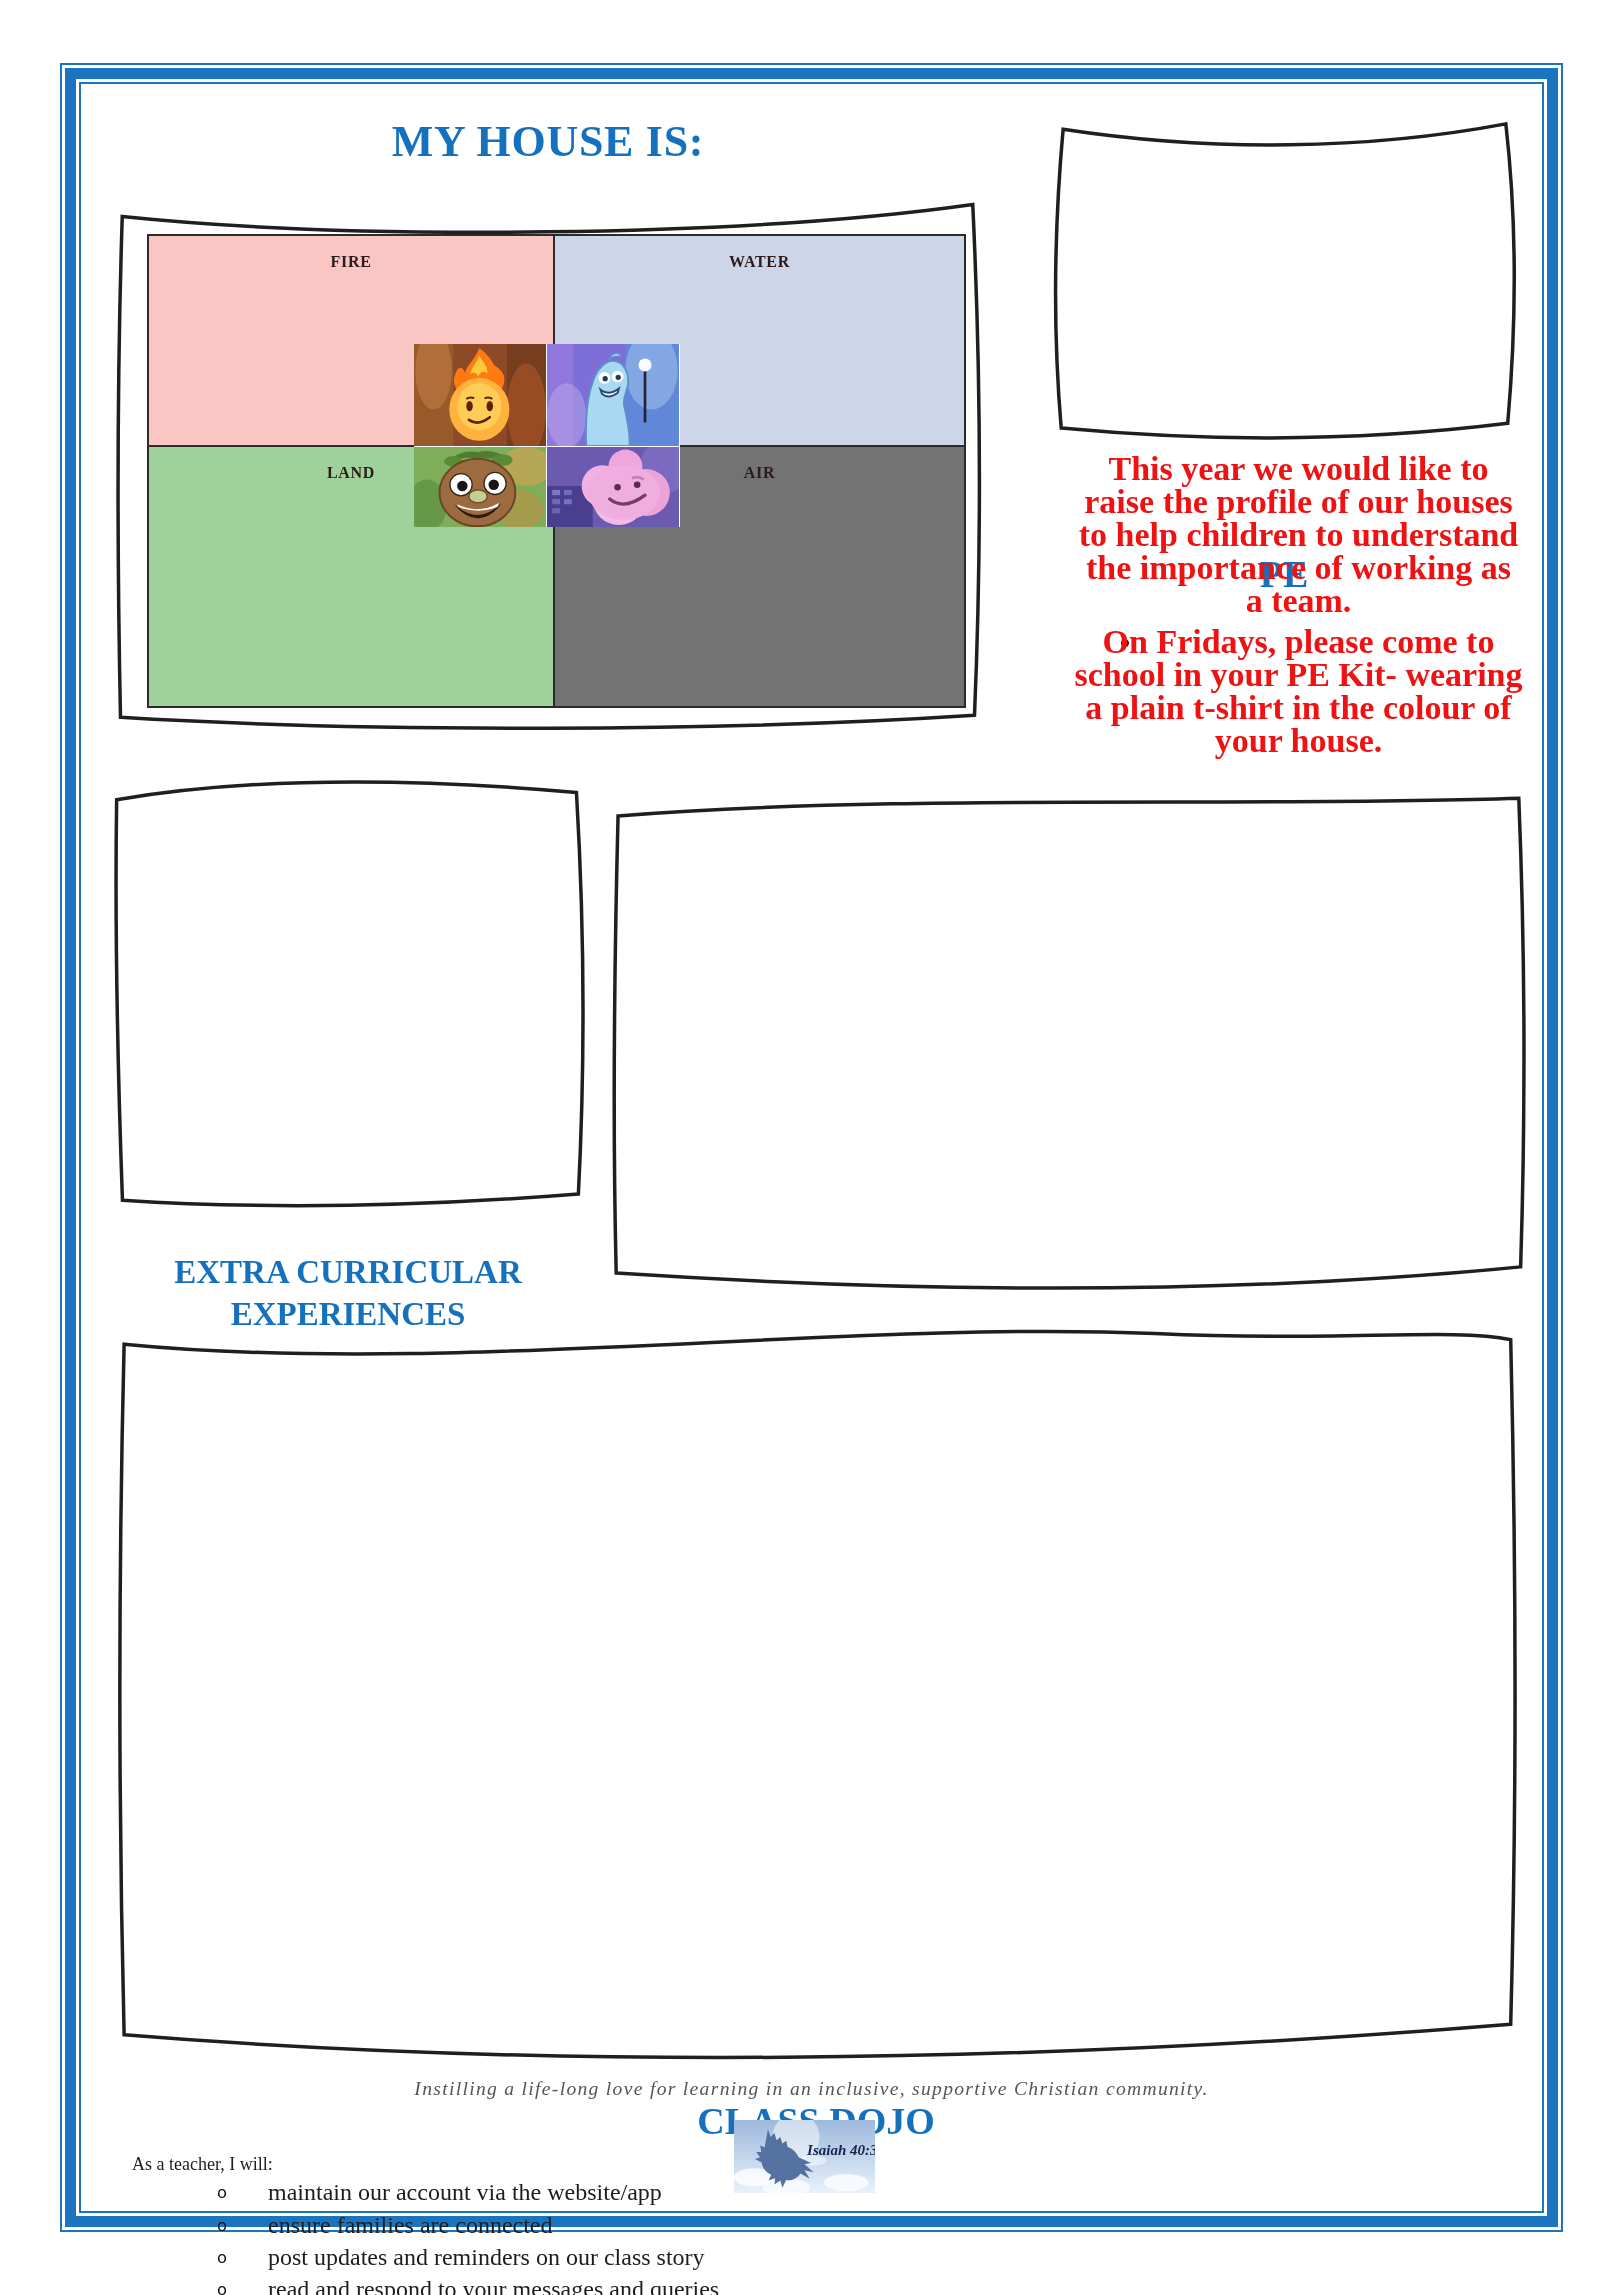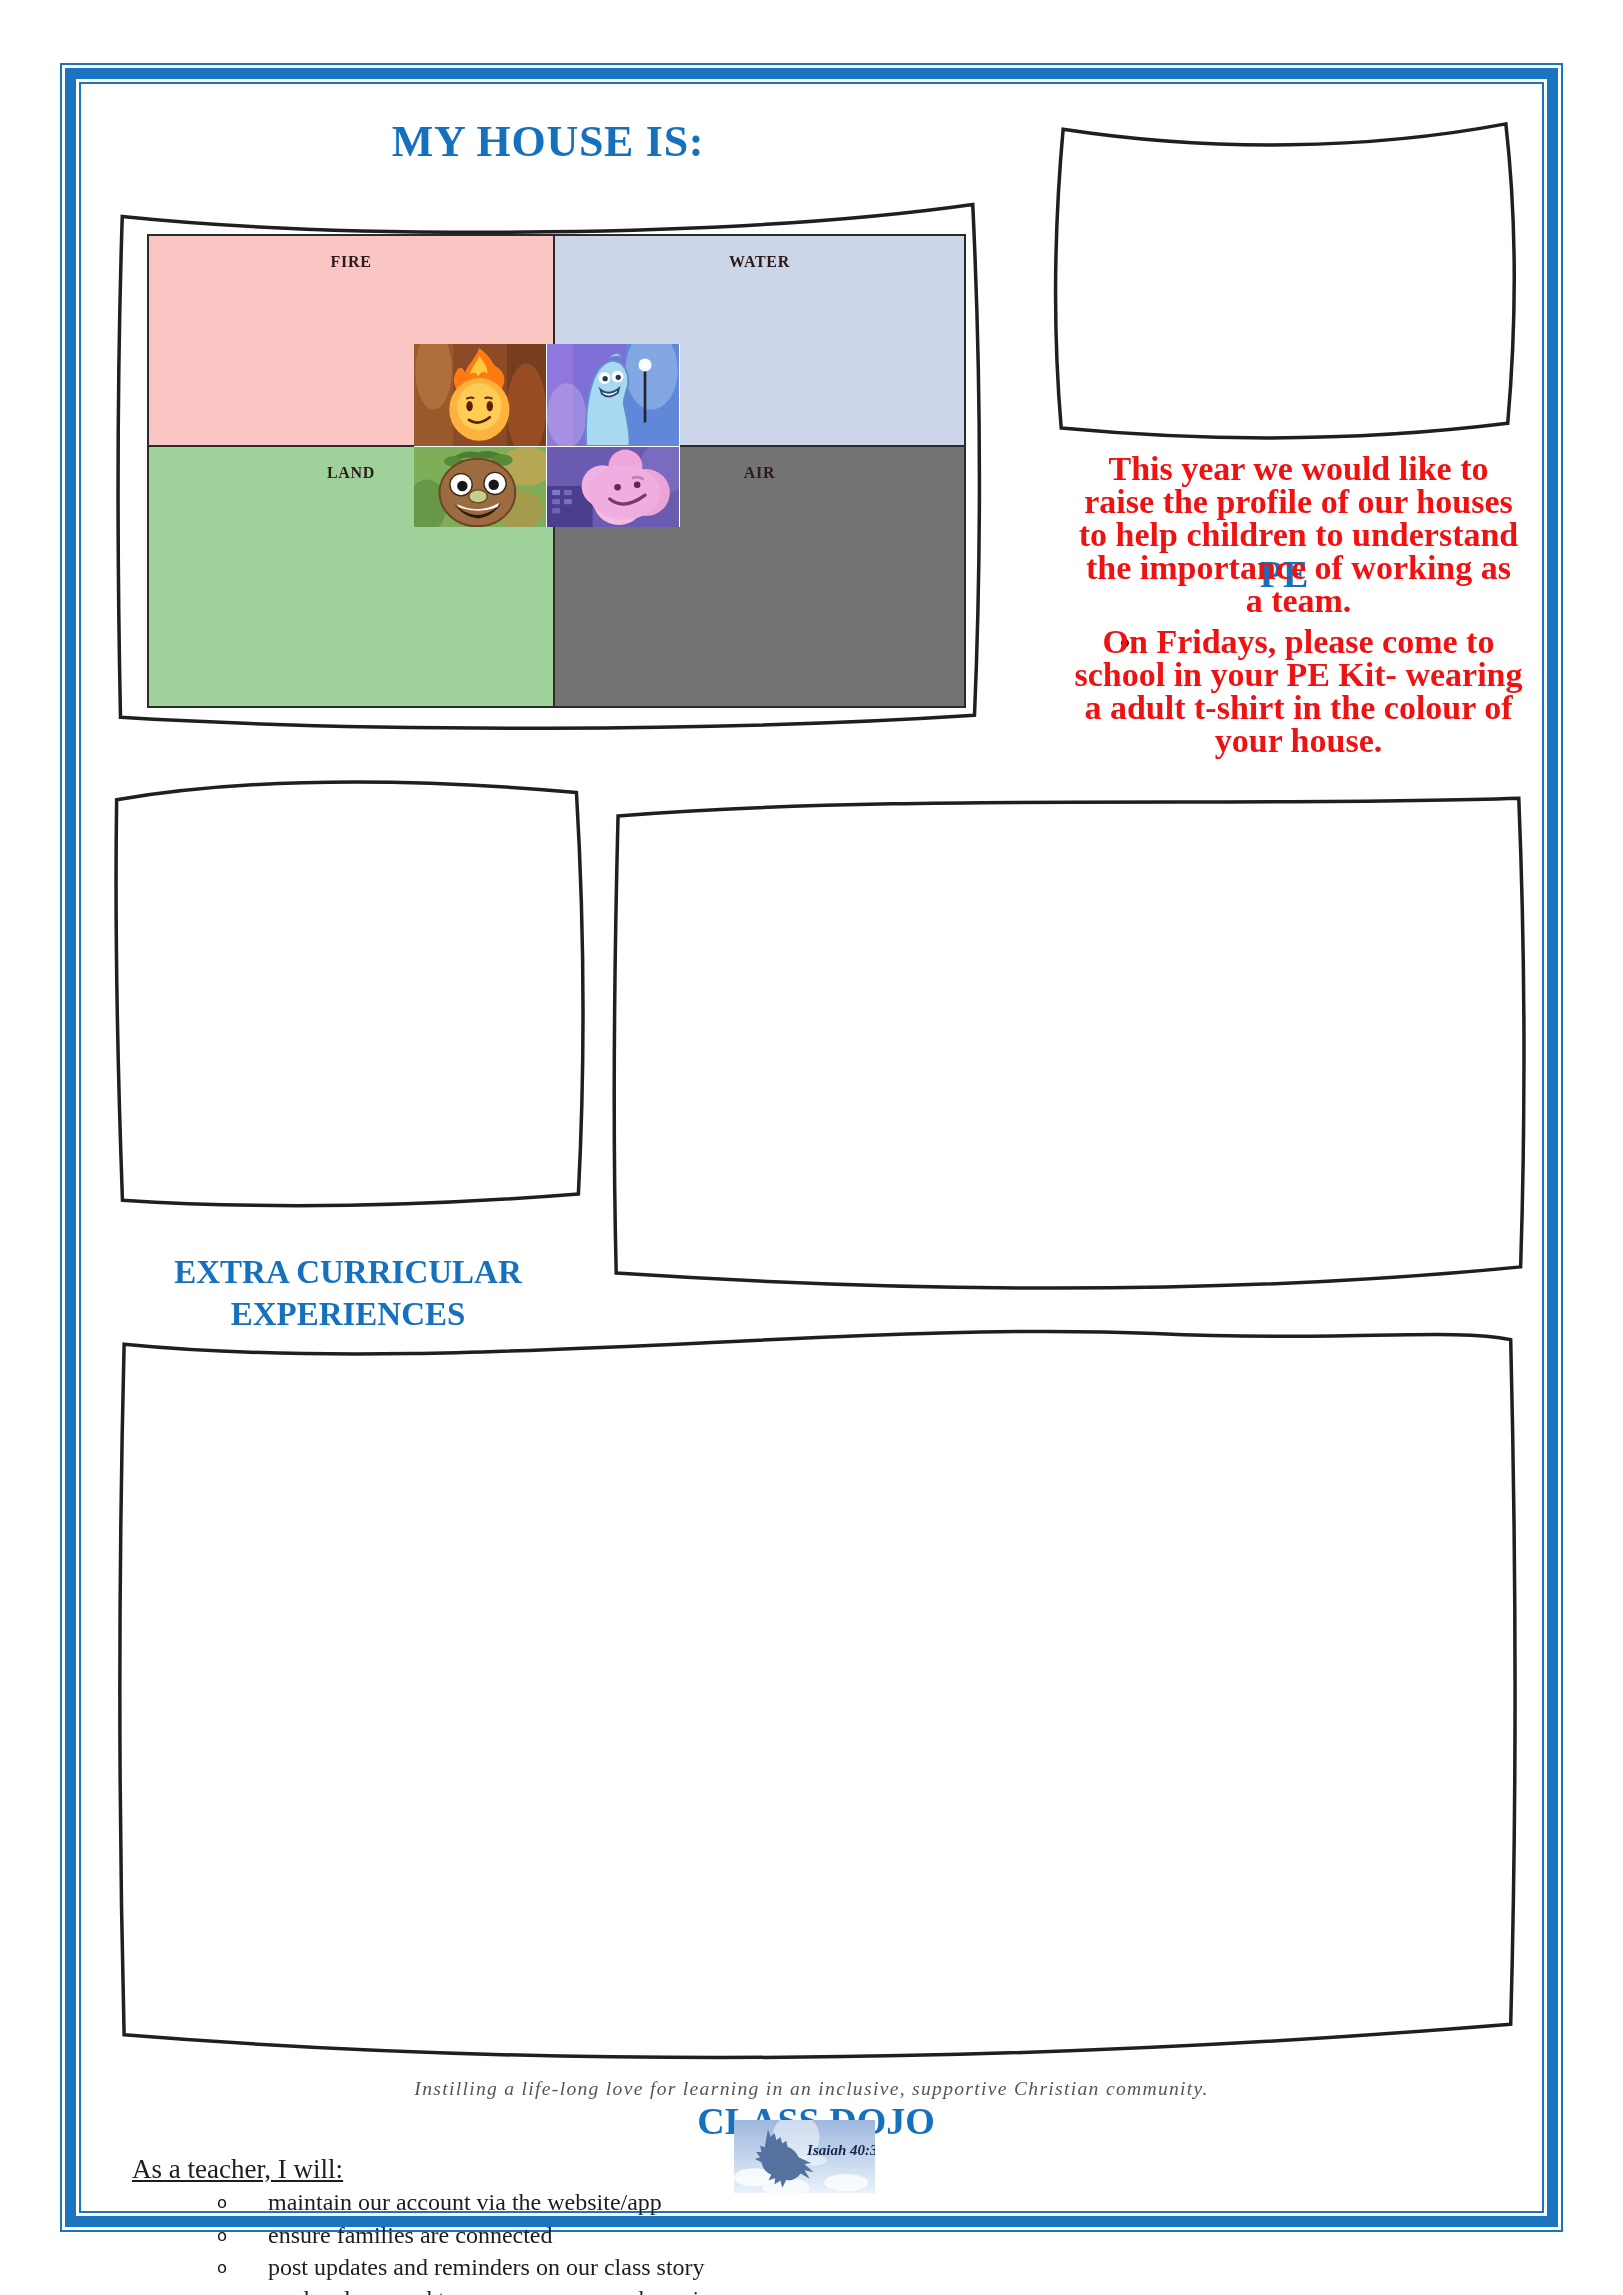--- a/index.html
+++ b/index.html
@@ -57,21 +57,21 @@
   .sup{font-size:0.58em;vertical-align:super;line-height:0;}
   
   .att-box{left:607px;top:787px;width:921px;height:516px;}
   .att-title{margin:0;padding-top:94px;text-align:center;font-size:37px;font-weight:bold;color:var(--head-blue);}
   .att-italic{margin:10.5px 30px 0 38px;font-style:italic;font-size:26px;line-height:29px;}
   .att-bold{margin:5.2px 30px 0 38px;font-weight:bold;font-size:27.5px;line-height:33px;}
   .att-purple{margin:7.9px 30px 0 38px;font-weight:bold;font-size:29.4px;color:var(--purple);}
   
   .dojo-box{left:110px;top:1317px;width:1412px;height:754px;}
   .dojo-title{margin:0;padding-top:26px;text-align:center;font-size:38px;font-weight:bold;color:var(--head-blue);}
-  .dojo-heading{margin:10.5px 0 3.9px 22px;font-size:27px;text-decoration:underline;}
+  .dojo-heading{margin:10.5px 0 3.9px 22px;font-size:18px;}
   .dojo-item{display:flex;margin:0 19.6px 3.3px 107px;font-size:24px;line-height:29px;}
   .dojo-marker{width:51px;flex:none;font-size:16.4px;line-height:29px;font-family:"DejaVu Sans","Liberation Sans",sans-serif;color:#111;}
   
   .motto{position:absolute;left:0;top:2078px;width:1623px;text-align:center;font-style:italic;
     font-size:19.6px;letter-spacing:1.3px;color:#565656;}
   .eagle{position:absolute;left:734px;top:2120px;width:141px;height:73px;}
   .eagle svg{display:block;width:100%;height:100%;}
 </style>
 </head>
 <body>
@@ -195,21 +195,21 @@
     <div class="notice-para">
         <div>This year we would like to</div>
         <div>raise the profile of our houses</div>
         <div>to help children to understand</div>
         <div>the importance of working as</div>
         <div>a team.</div>
       </div>
     <div class="notice-para">
         <div>On Fridays, please come to</div>
         <div>school in your PE Kit- wearing</div>
-        <div>a adult t-shirt in the colour of</div>
+        <div>a plain t-shirt in the colour of</div>
         <div>your house.</div>
       </div>
   </section>
 
   <section class="box extra-box">
     <svg class="bframe" viewBox="0 0 1000 1000" preserveAspectRatio="none">
       <path d="M 22,64 C 340,6 700,22 972,48 C 988,340 990,650 976,944 C 650,972 320,978 34,958 C 24,660 18,350 22,64 Z"></path>
     </svg>
     <div class="extra-title">
       <div>EXTRA CURRICULAR</div>

